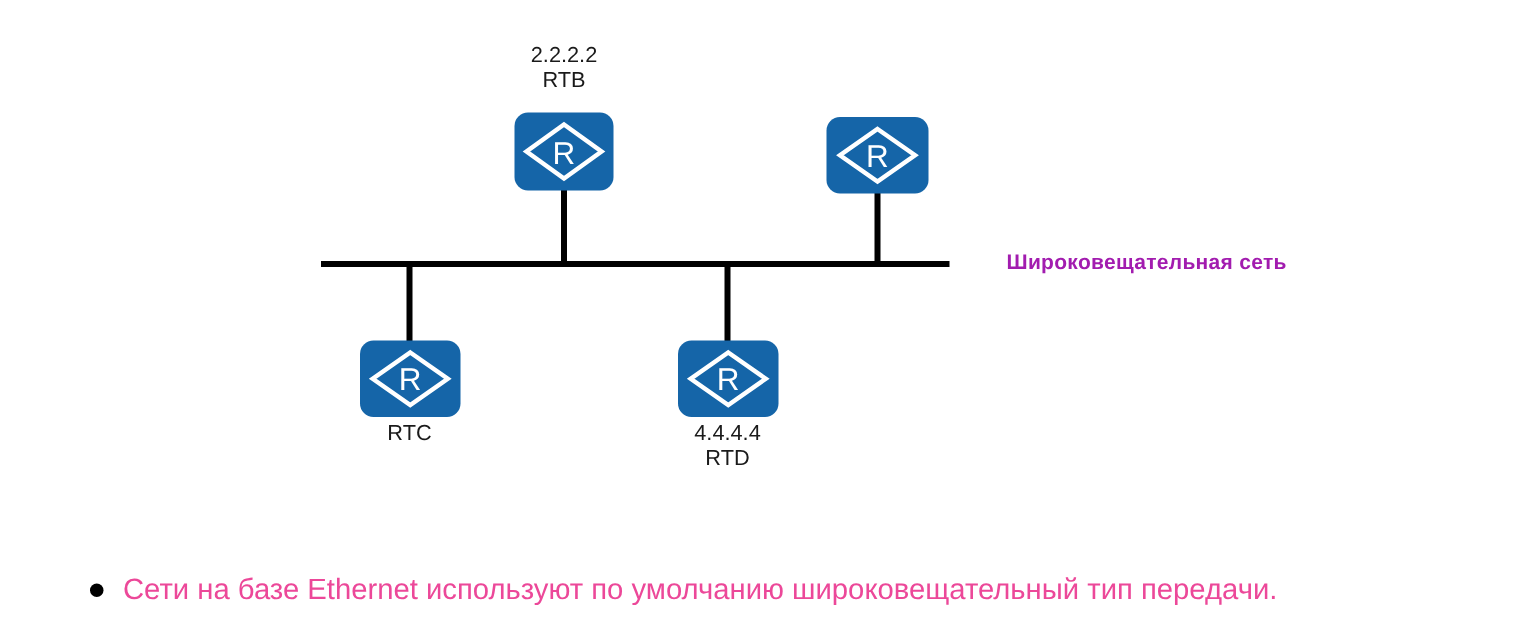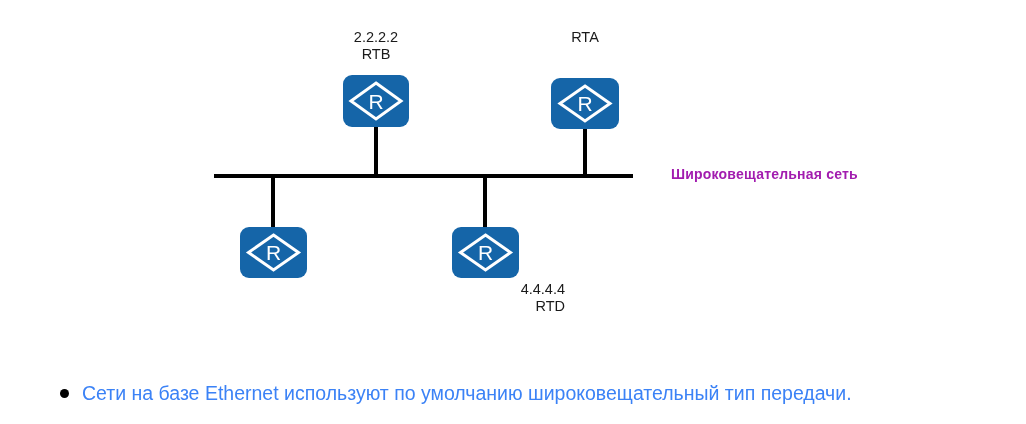--- a/index.html
+++ b/index.html
@@ -74,21 +74,21 @@
   .node-rtb .router-box { left: 343px; top: 75px; width: 66px; height: 52px; }
   .node-rtb .node-caption { left: 296px; top: 29px; }
 
   .node-rta .router-box { left: 551px; top: 78px; width: 68px; height: 51px; }
   .node-rta .node-caption { left: 505px; top: 29px; }
 
   .node-rtc .router-box { left: 240px; top: 227px; width: 67px; height: 51px; }
   .node-rtc .node-caption { left: 193px; top: 281px; }
 
   .node-rtd .router-box { left: 452px; top: 227px; width: 67px; height: 51px; }
-  .node-rtd .node-caption { left: 405px; top: 281px; text-align: right; }
+  .node-rtd .node-caption { left: 405px; top: 281px; }
 
   
   .network-label {
     position: absolute;
     left: 671px;
     top: 166px;
     color: #a21caf;
     font-family: "Liberation Sans", sans-serif;
     font-size: 14px;
     font-weight: bold;
@@ -108,21 +108,21 @@
   .note-bullet {
     width: 9px;
     height: 9px;
     border-radius: 50%;
     background: #000000;
     margin-top: 8px;
     margin-right: 13px;
     flex: 0 0 auto;
   }
   .note-text {
-    color: #3b82f6;
+    color: #ec4899;
     font-family: "Liberation Sans", sans-serif;
     font-size: 19.5px;
     line-height: 25px;
   }
 </style>
 </head>
 <body>
 
 <div id="canvas">
 
@@ -140,38 +140,38 @@
     <div class="router-box">
       <svg viewBox="0 0 66 52" preserveAspectRatio="xMidYMid meet" aria-hidden="true">
         <polygon points="33,8 58,26 33,44 8,26" fill="none" stroke="#ffffff" stroke-width="3"></polygon>
         <text x="33" y="34" text-anchor="middle" font-family="Liberation Sans, sans-serif" font-size="21" fill="#ffffff">R</text>
       </svg>
     </div>
   </div>
 
   <div class="node node-rta">
     <div class="node-caption">
-      <span class="cap-name">RTA</span>
     </div>
     <div class="router-box">
       <svg viewBox="0 0 68 51" preserveAspectRatio="xMidYMid meet" aria-hidden="true">
         <polygon points="34,8 59,25.5 34,43 9,25.5" fill="none" stroke="#ffffff" stroke-width="3"></polygon>
         <text x="34" y="33" text-anchor="middle" font-family="Liberation Sans, sans-serif" font-size="21" fill="#ffffff">R</text>
       </svg>
     </div>
   </div>
 
   <div class="node node-rtc">
     <div class="router-box">
       <svg viewBox="0 0 67 51" preserveAspectRatio="xMidYMid meet" aria-hidden="true">
         <polygon points="33.5,8 58.5,25.5 33.5,43 8.5,25.5" fill="none" stroke="#ffffff" stroke-width="3"></polygon>
         <text x="33.5" y="33" text-anchor="middle" font-family="Liberation Sans, sans-serif" font-size="21" fill="#ffffff">R</text>
       </svg>
     </div>
     <div class="node-caption">
+      <span class="cap-name">RTC</span>
     </div>
   </div>
 
   <div class="node node-rtd">
     <div class="router-box">
       <svg viewBox="0 0 67 51" preserveAspectRatio="xMidYMid meet" aria-hidden="true">
         <polygon points="33.5,8 58.5,25.5 33.5,43 8.5,25.5" fill="none" stroke="#ffffff" stroke-width="3"></polygon>
         <text x="33.5" y="33" text-anchor="middle" font-family="Liberation Sans, sans-serif" font-size="21" fill="#ffffff">R</text>
       </svg>
     </div>

